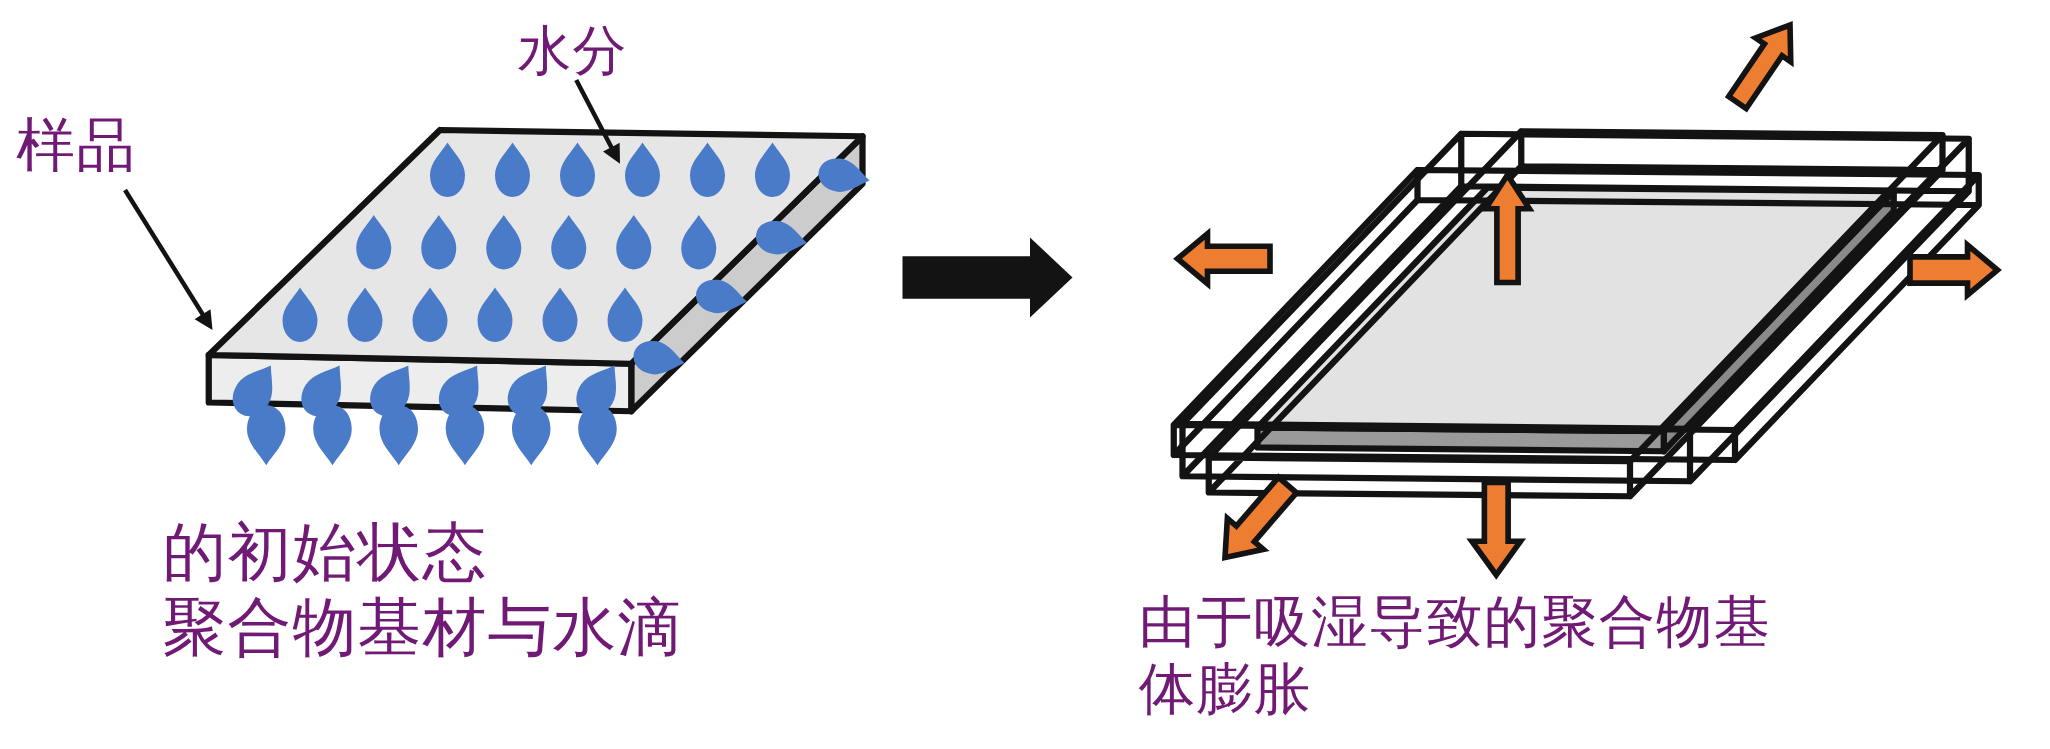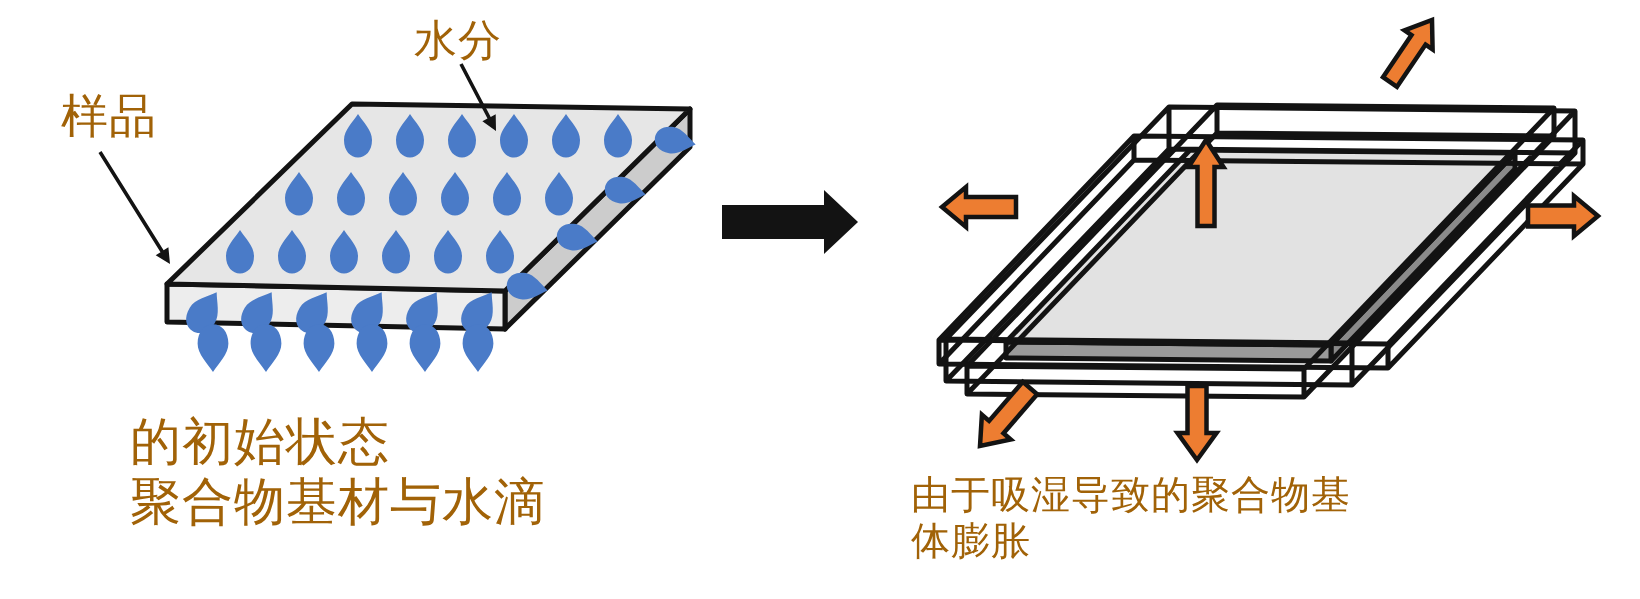--- a/index.html
+++ b/index.html
@@ -4,25 +4,25 @@
 <style>
   html,body{margin:0;padding:0;}
   #stage{
     position:relative;
     width:1640px;height:599px;
     background:var(--background,#fff);
     overflow:hidden;
     font-family:"Liberation Sans","DejaVu Sans",sans-serif;
   }
   #art{position:absolute;inset:0;width:1640px;height:599px;}
-  .txt{position:absolute;color:#a16207;letter-spacing:1px;white-space:nowrap;}
-  .lbl-sample{left:13px;top:85px;font-size:47px;margin-left:48px;}
+  .txt{position:absolute;color:#701a75;letter-spacing:1px;white-space:nowrap;}
+  .lbl-sample{left:13px;top:85px;font-size:47px;}
   .lbl-moisture{left:414px;top:12px;font-size:43px;}
   .cap-left{left:130px;top:412px;font-size:51px;line-height:1.17;}
-  .cap-right{left:911px;top:472px;font-size:39px;line-height:1.17;}
+  .cap-right{left:911px;top:472px;font-size:45px;line-height:1.17;}
   .cap-line{display:block;}
   .face{stroke:var(--outline,#111);stroke-width:5;stroke-linejoin:round;}
   .wire{fill:none;stroke:var(--outline,#111);stroke-width:5;stroke-linejoin:round;}
 </style>
 </head>
 <body>
 
 <div id="stage">
 
   <svg id="art" viewBox="0 0 1640 599" xmlns="http://www.w3.org/2000/svg">

